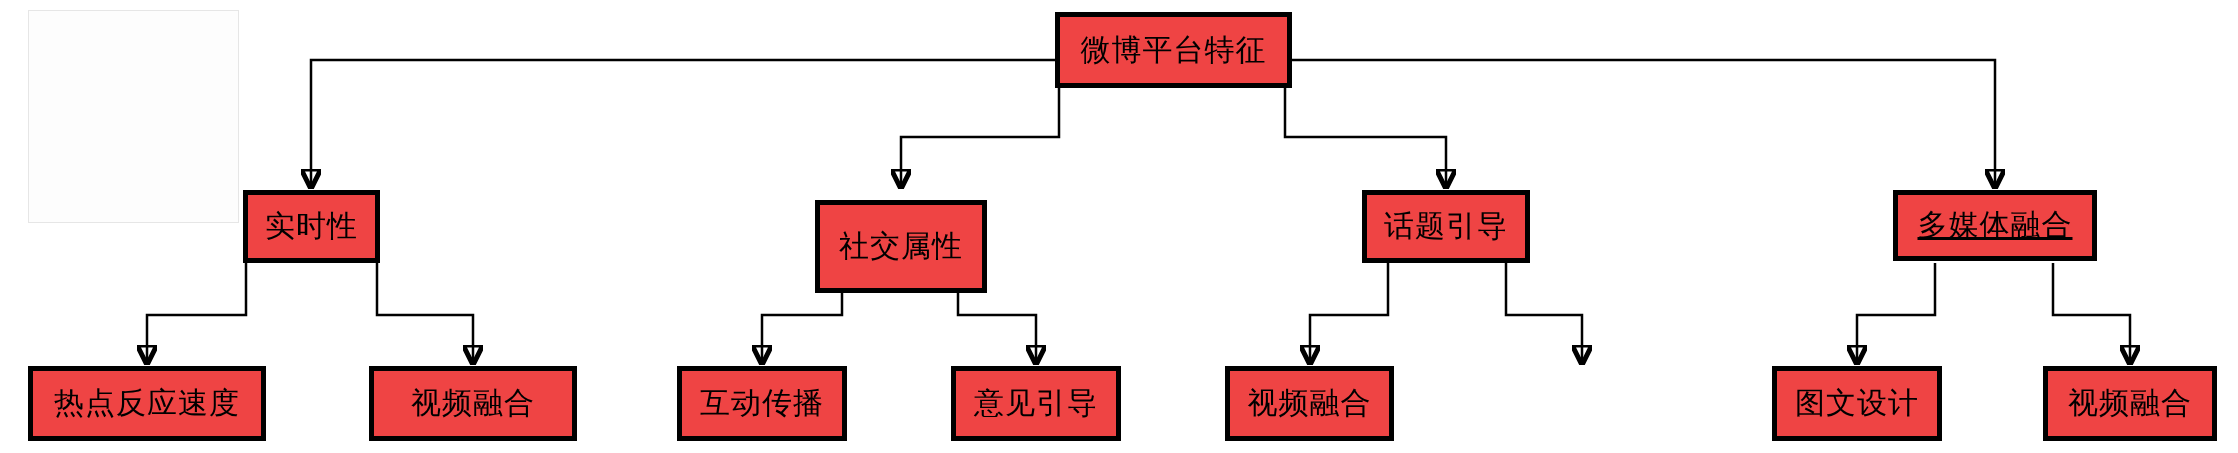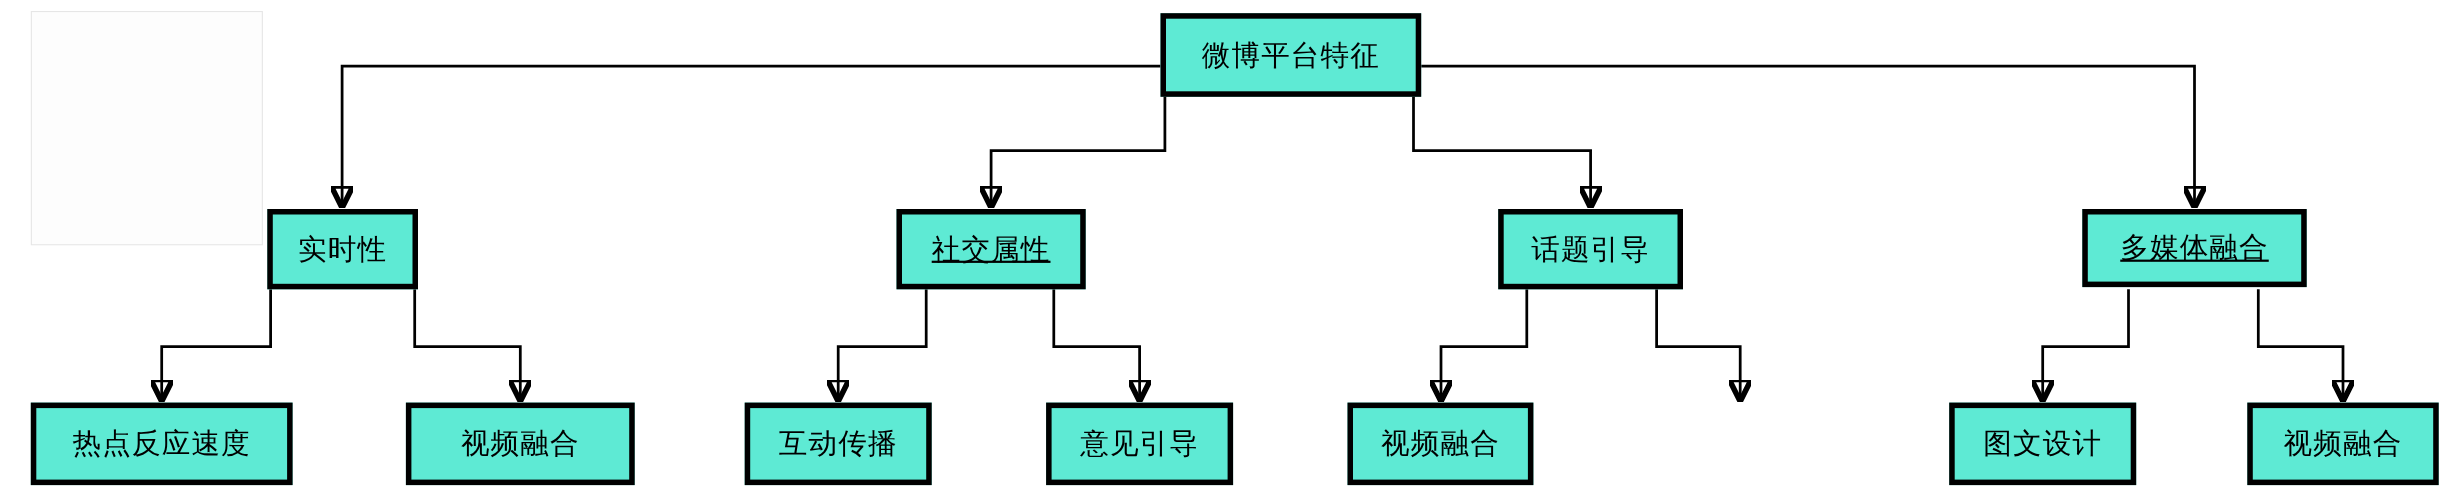--- a/index.html
+++ b/index.html
@@ -9,23 +9,23 @@
   }
   .stage{position:relative;width:2238px;height:453px;background:#ffffff;}
   .ghost{
     position:absolute;left:28px;top:10px;width:209px;height:211px;
     border:1px solid #e6e6e6;background:#fdfdfd;
   }
   svg.wires{position:absolute;left:0;top:0;width:2238px;height:453px;}
   svg.wires path{fill:none;stroke:#000000;stroke-width:2.5;}
   .node{
     position:absolute;box-sizing:border-box;
-    background:#5eead4;border:5px solid #000000;
+    background:#ef4444;border:5px solid #000000;
     display:flex;align-items:center;justify-content:center;
-    font-size:26px;letter-spacing:1px;color:#000000;
+    font-size:30px;letter-spacing:1px;color:#000000;
     white-space:nowrap;
   }
 </style>
 </head>
 <body>
 
 <div class="stage">
 
   <div class="ghost"></div>
 
@@ -49,21 +49,21 @@
     <path d="M2053 263 V315 H2130 V362" marker-end="url(#arrow)"></path>
   </svg>
 
   <div class="node" style="left:1055px;top:12px;width:237px;height:76px;">
     <span>微博平台特征</span>
   </div>
 
   <div class="node" style="left:243px;top:190px;width:137px;height:73px;">
     <span>实时性</span>
   </div>
-  <div class="node" style="left:815px;top:190px;width:172px;height:73px;text-decoration:underline;">
+  <div class="node" style="left:815px;top:200px;width:172px;height:93px;">
     <span>社交属性</span>
   </div>
   <div class="node" style="left:1362px;top:190px;width:168px;height:73px;">
     <span>话题引导</span>
   </div>
   <div class="node" style="left:1893px;top:190px;width:204px;height:71px;text-decoration:underline;">
     <span>多媒体融合</span>
   </div>
 
   <div class="node" style="left:28px;top:366px;width:238px;height:75px;">

